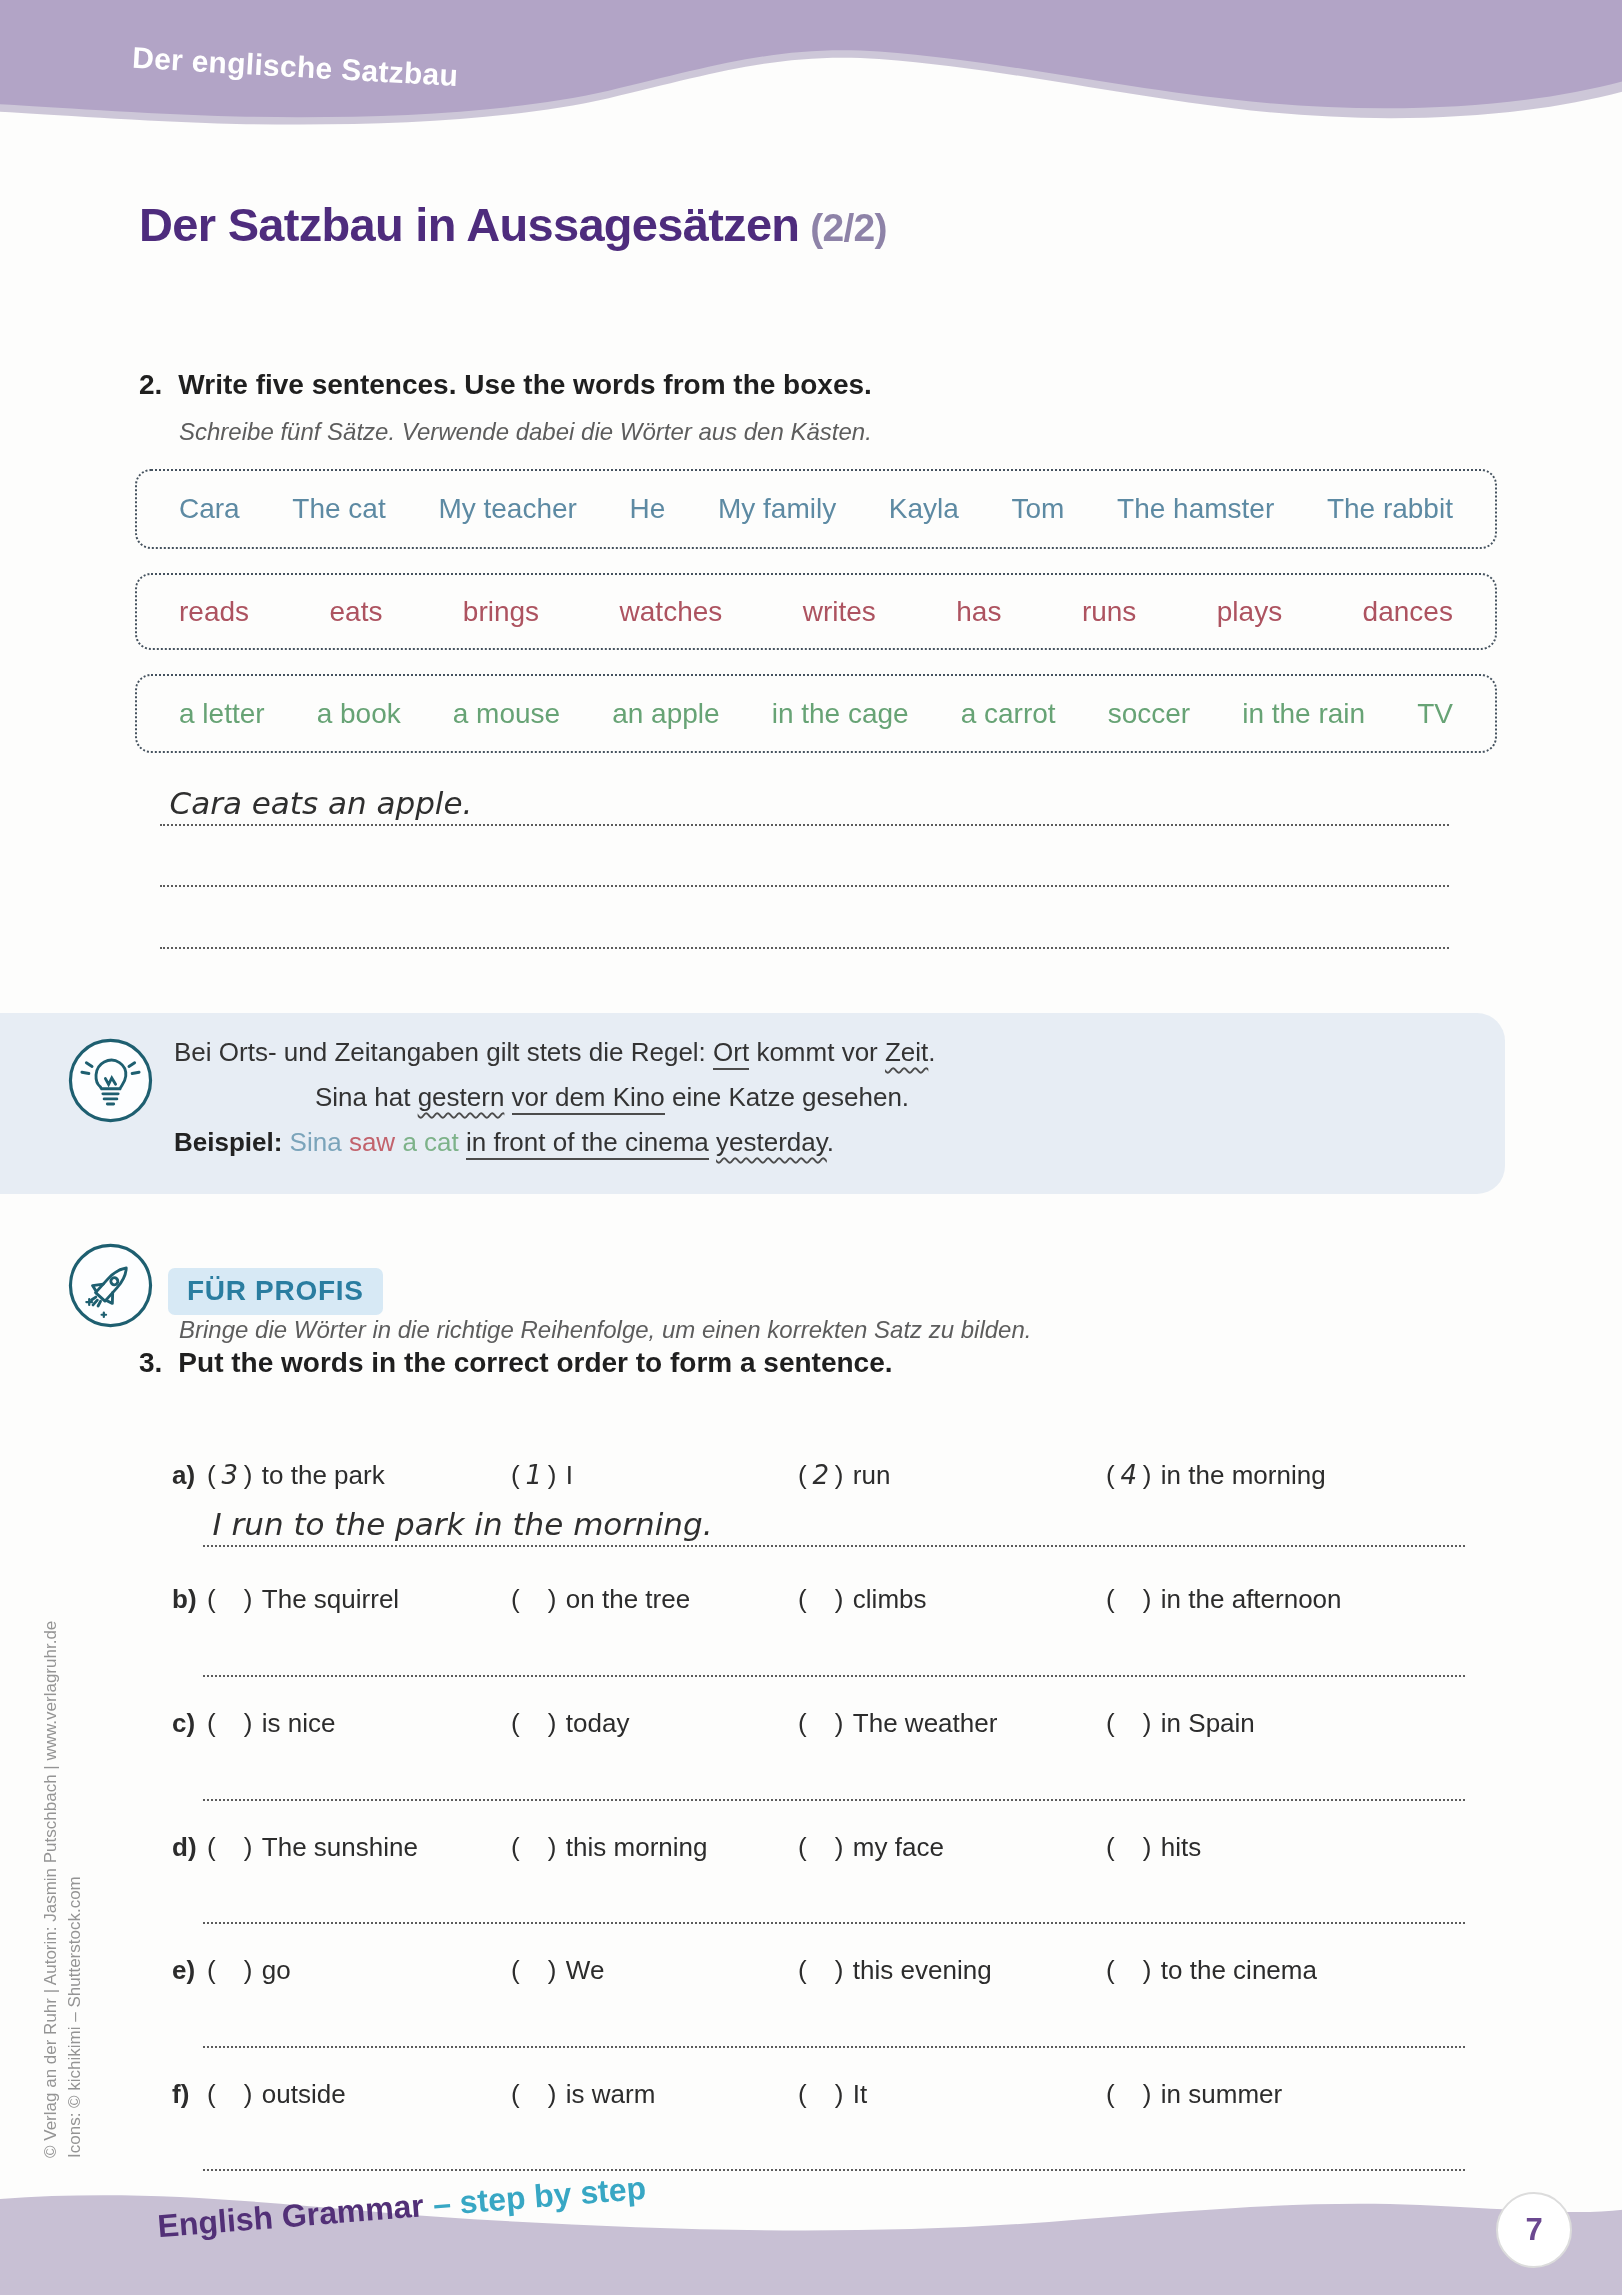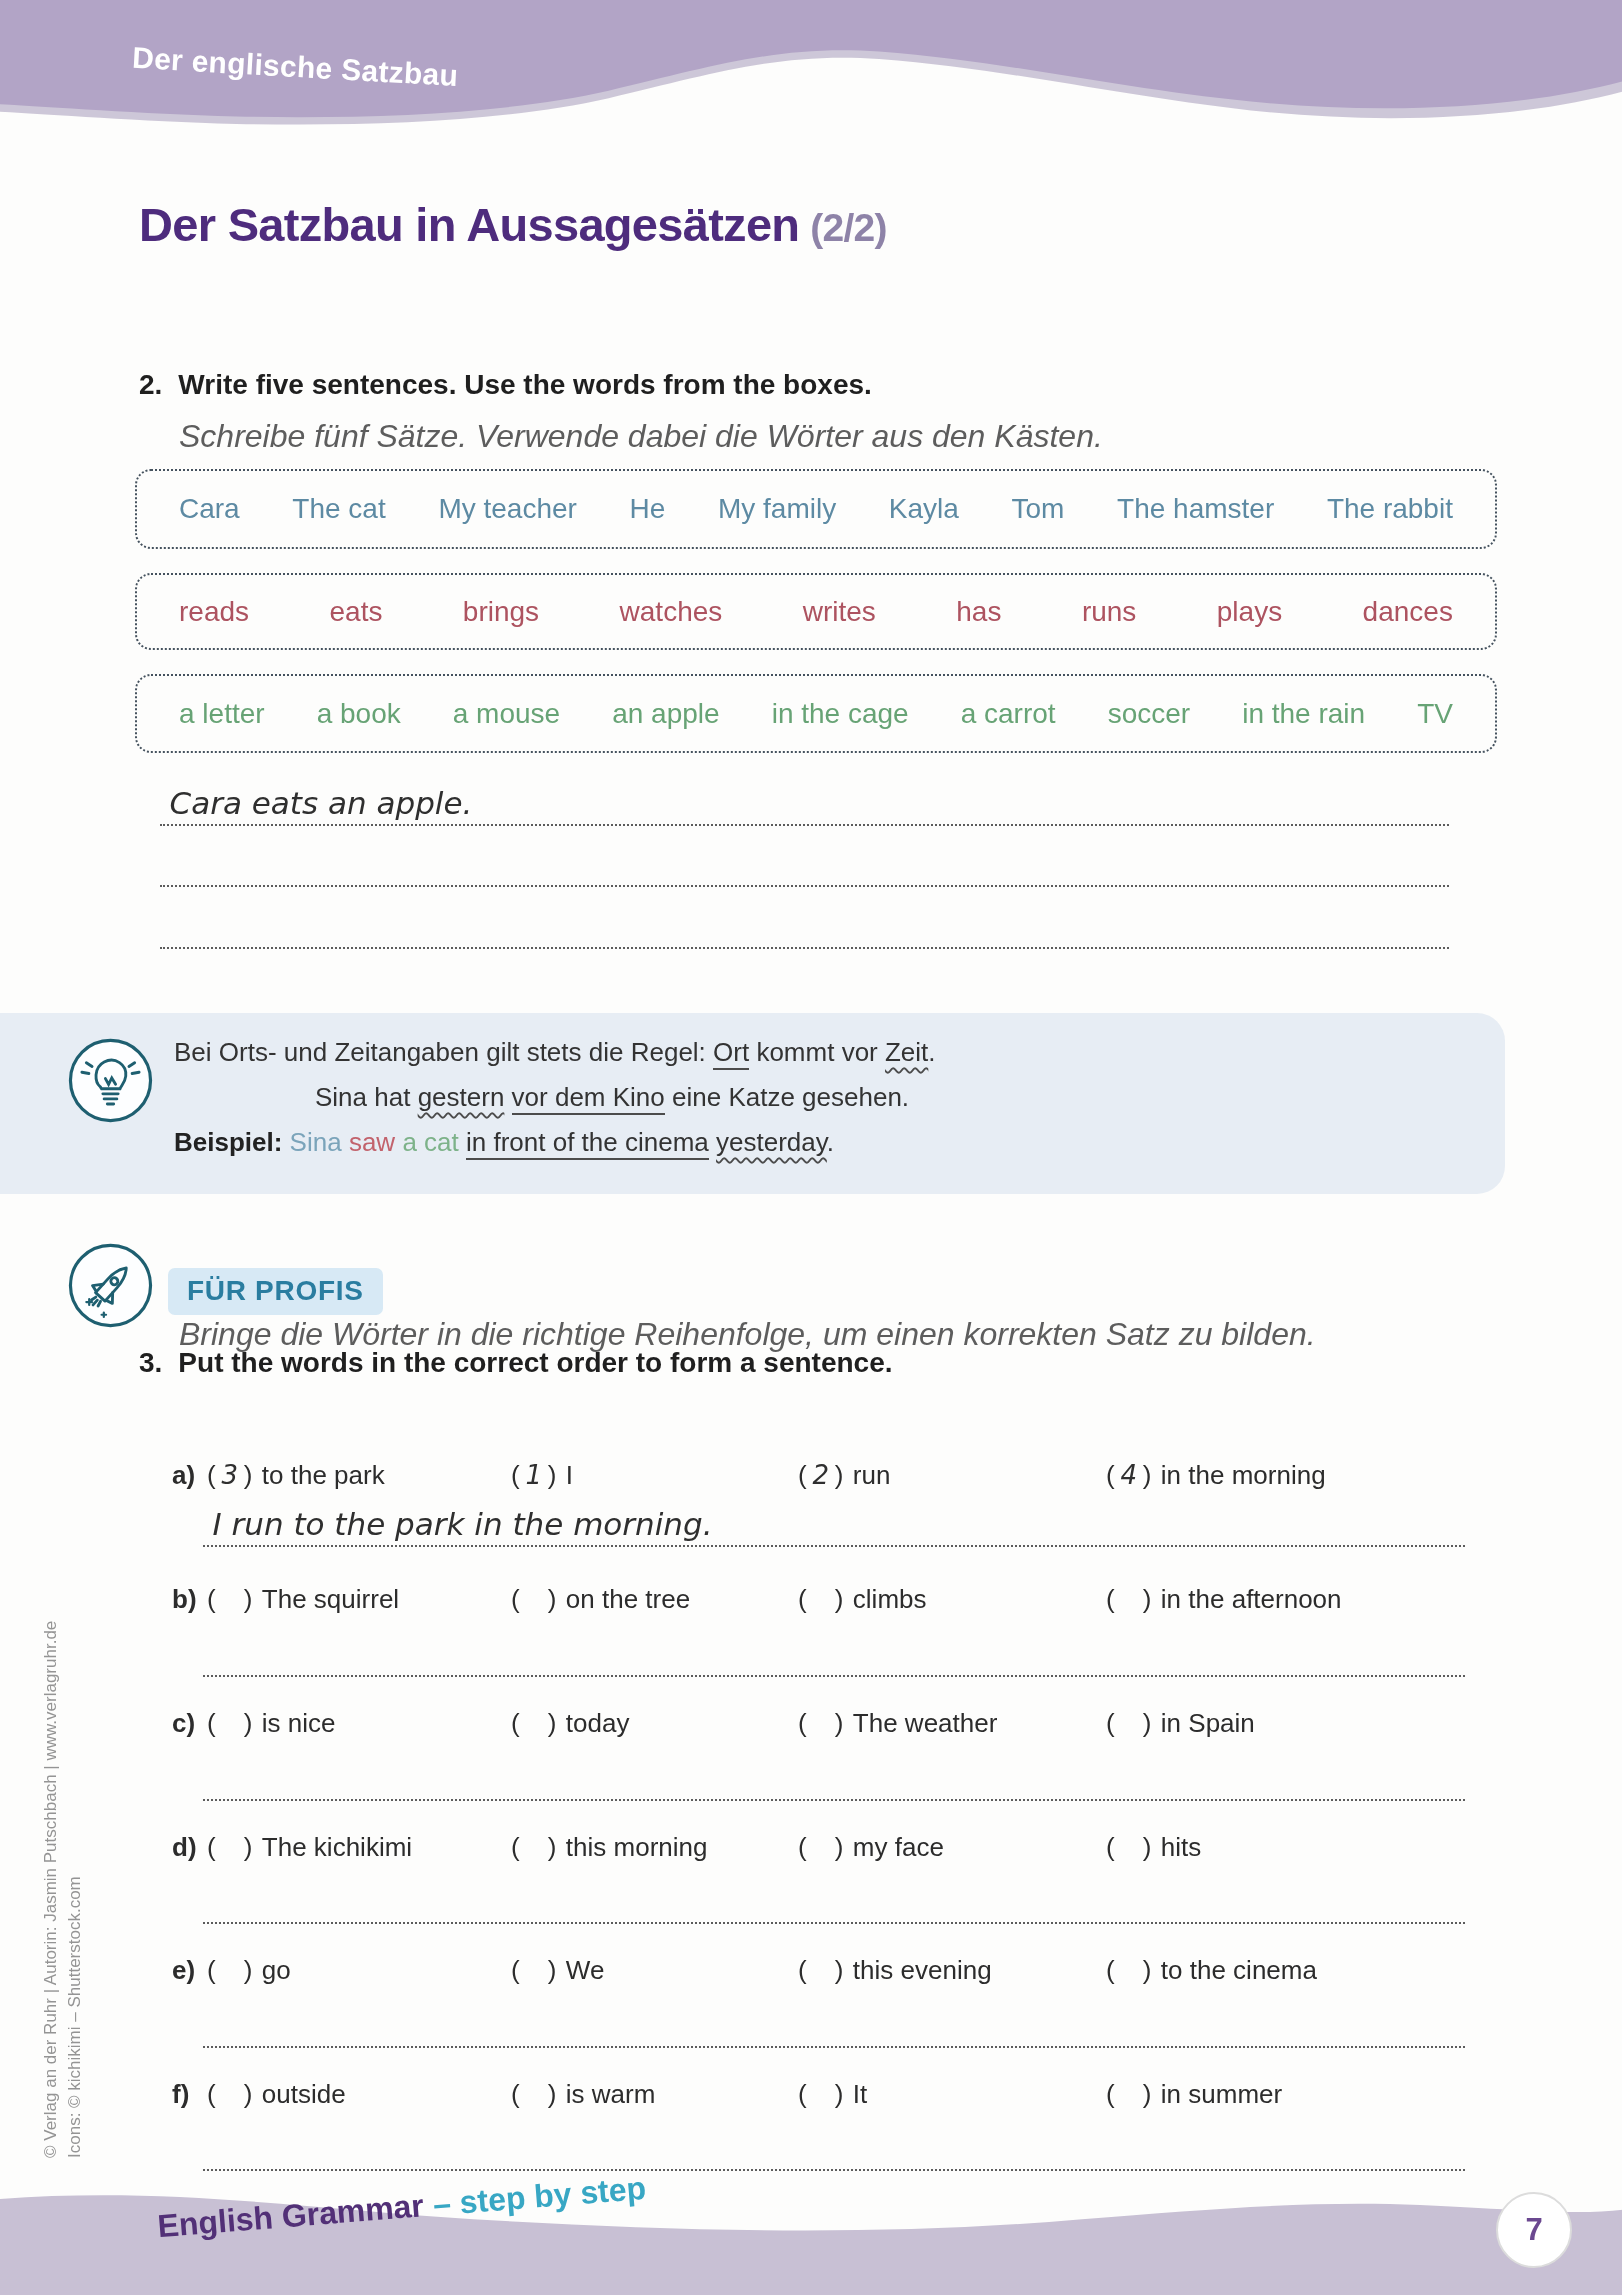--- a/index.html
+++ b/index.html
@@ -22,21 +22,21 @@
 
   
   .page-title{left:139px;top:197px;z-index:2;font-weight:bold;letter-spacing:-0.7px;}
   .page-title .main{font-size:47px;color:var(--title_purple);}
   .page-title .suffix{font-size:39px;color:#8e83a8;margin-left:10.8px;}
 
   
   .ex-head{display:flex;gap:16px;font-size:28px;font-weight:bold;color:#1f1f1f;z-index:2;}
   .ex2-head{left:139px;top:369px;}
   .ex3-head{left:139px;top:1347px;}
-  .ex-de{font-size:32px;font-style:italic;color:#5d5d5d;z-index:2;}
+  .ex-de{font-size:24px;font-style:italic;color:#5d5d5d;z-index:2;}
   .ex2-de{left:179px;top:418px;}
   .ex3-de{left:179px;top:1316px;}
 
   
   .wordbox{
     left:135px;width:1362px;box-sizing:border-box;z-index:2;
     border:2px dotted #45525e;border-radius:16px;
     display:flex;justify-content:space-between;align-items:center;
     padding:0 42px;font-size:28px;
   }
@@ -293,21 +293,21 @@
     </span>
 </div>
 <div class="abs ans-line ex3-line" style="top:1767px;height:32px;">
   <span class="handwriting"></span>
 </div>
 
 <div class="abs ex3-row" style="top:1832px;">
   <span class="row-label">d)</span>
   <span class="cell">
       <span class="slot"><span class="num"></span></span>
-      <span>The kichikimi</span>
+      <span>The sunshine</span>
     </span>
   <span class="cell">
       <span class="slot"><span class="num"></span></span>
       <span>this morning</span>
     </span>
   <span class="cell">
       <span class="slot"><span class="num"></span></span>
       <span>my face</span>
     </span>
   <span class="cell">

